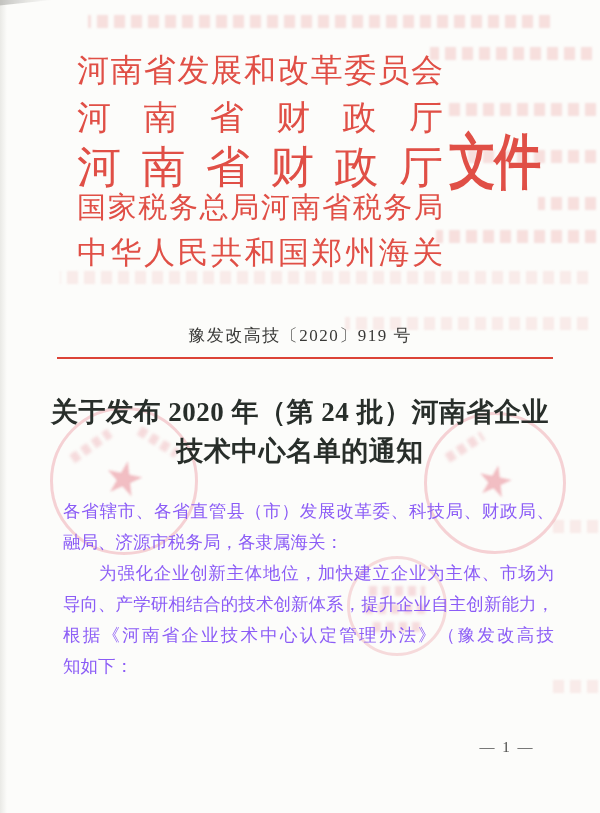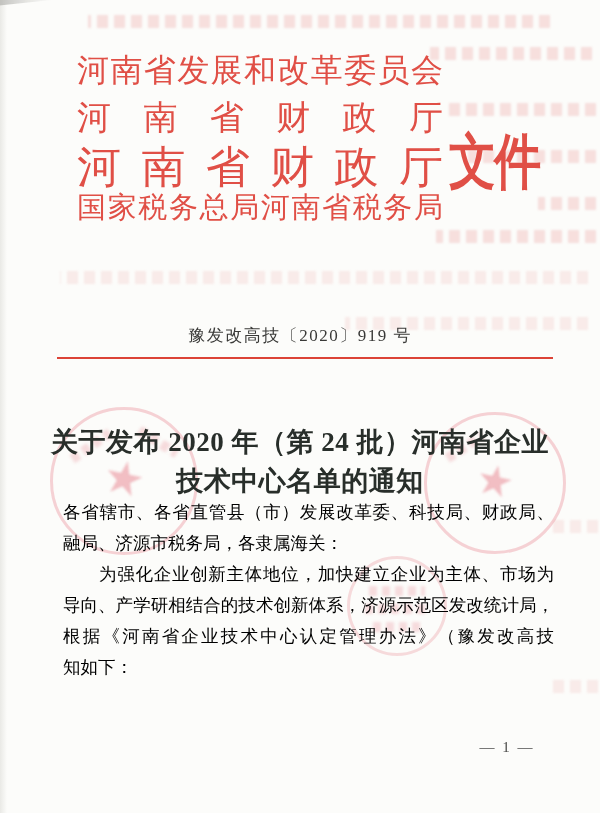--- a/index.html
+++ b/index.html
@@ -62,30 +62,30 @@
     font-size:17px; color:#3a3a38; letter-spacing:1.5px;
   }
   .red-rule {
     position:absolute; left:57px; top:357px; width:496px; height:2px;
     background:var(--rule-red);
   }
 
   
   .title-line {
     position:absolute; left:0; width:600px; text-align:center;
-    font-size:27px; font-weight:bold; color:#282e2a; letter-spacing:.5px; white-space:nowrap;margin-top:30px;
+    font-size:27px; font-weight:bold; color:#282e2a; letter-spacing:.5px; white-space:nowrap;
   }
   .t1 { top:394px; }
   .t2 { top:433px; }
 
   
   .body-block { position:absolute; left:63px; top:497px; width:491px; }
   .body-line {
-    height:31px; line-height:31px; font-size:17.5px; color:#000000;
-    white-space:nowrap; overflow:visible;
+    height:31px; line-height:31px; font-size:17.5px; color:#8b5cf6;
+    white-space:nowrap; overflow:visible;font-family:Liberation Mono, monospace;
   }
   .body-line.fill { text-align:justify; text-align-last:justify; white-space:normal; height:31px; overflow:hidden; }
   .body-line.indent { text-indent:36px; }
 
   
   .page-number {
     position:absolute; left:452px; top:739px; width:110px; text-align:center;
     font-size:15px; color:#4b4b49; letter-spacing:2px;
   }
 </style>
@@ -123,32 +123,33 @@
     <div class="seal-ring" style="border-width:3px; border-color:rgba(233,139,149,.30);"></div>
     <div class="seal-scribble" style="left:22px; top:30px; width:56px;"></div>
     <div class="seal-scribble" style="left:18px; top:48px; width:64px;"></div>
     <div class="seal-scribble" style="left:26px; top:66px; width:48px;"></div>
   </div>
 
   <div class="agency a1">河南省发展和改革委员会</div>
   <div class="agency a2">河南省财政厅</div>
   <div class="agency a3">河南省财政厅</div>
   <div class="agency a4">国家税务总局河南省税务局</div>
+  <div class="agency a5">中华人民共和国郑州海关</div>
   <div class="doc-type-stamp">文件</div>
 
   <div class="doc-number">豫发改高技〔2020〕919 号</div>
   <div class="red-rule"></div>
 
   <div class="title-line t1">关于发布 2020 年（第 24 批）河南省企业</div>
   <div class="title-line t2">技术中心名单的通知</div>
 
   <div class="body-block">
     <div class="body-line fill">各省辖市、各省直管县（市）发展改革委、科技局、财政局、</div>
     <div class="body-line">融局、济源市税务局，各隶属海关：</div>
     <div class="body-line fill indent">为强化企业创新主体地位，加快建立企业为主体、市场为</div>
-    <div class="body-line fill">导向、产学研相结合的技术创新体系，济源示范区发改统计局，</div>
+    <div class="body-line fill">导向、产学研相结合的技术创新体系，提升企业自主创新能力，</div>
     <div class="body-line fill">根据《河南省企业技术中心认定管理办法》（豫发改高技〔2018〕</div>
     <div class="body-line">知如下：</div>
   </div>
 
   <div class="page-number">— 1 —</div>
 
 </div>
 
 </body></html>

